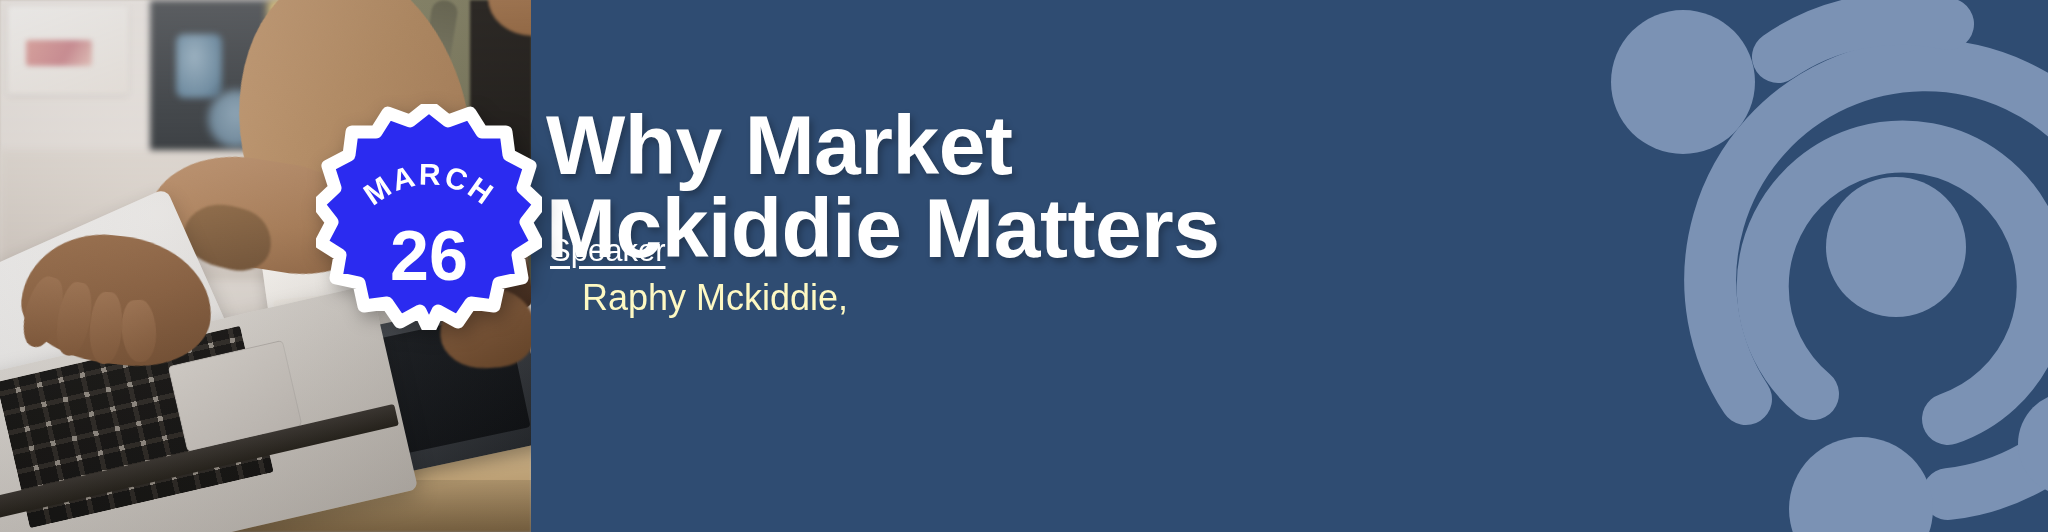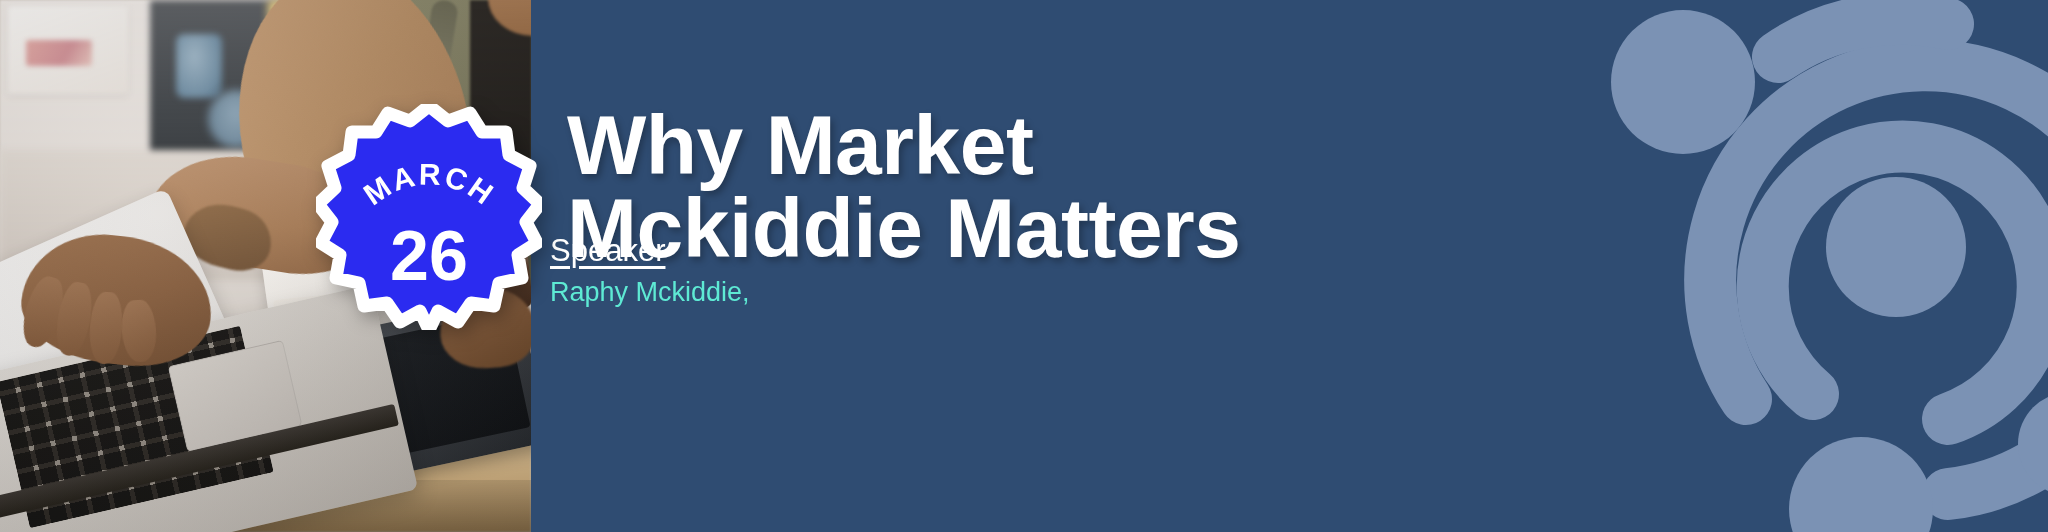--- a/index.html
+++ b/index.html
@@ -240,21 +240,21 @@
     width:1517px; height:532px;
     background:#2F4C72;
   }
 
   .decor{position:absolute;right:0;top:0;width:560px;height:532px;overflow:hidden;}
   .decor svg{position:absolute;right:-30px;top:-36px;}
 
   
   .title{
     position:absolute;
-    left:36px; top:48px;
+    left:15px; top:48px;
     color:#ffffff;
     font-size:84px;
     font-weight:bold;
     line-height:.98;
     letter-spacing:-.5px;
     text-shadow:3px 4px 7px rgba(0,0,0,.28);
     white-space:nowrap;
   }
   .title .line{display:block;}
 
@@ -309,24 +309,25 @@
   .speaker-label{
     color:#ffffff;
     font-size:31px;
     text-decoration:underline;
     text-underline-offset:5px;
     line-height:1.35;
     margin-bottom:2px;
     display:inline-block;
   }
   .speaker-line{
-    color:#5eead4;
-    font-size:27px;
+    color:#fef9c3;
+    font-size:36px;
     line-height:1.35;
     white-space:nowrap;
+    margin-left:32px;
   }
 
   
   .badge{
     position:absolute;
     left:316px; top:104px;
     width:226px; height:226px;
     filter:drop-shadow(4px 6px 9px rgba(0,0,0,.30));
   }
   .badge svg{display:block;}

